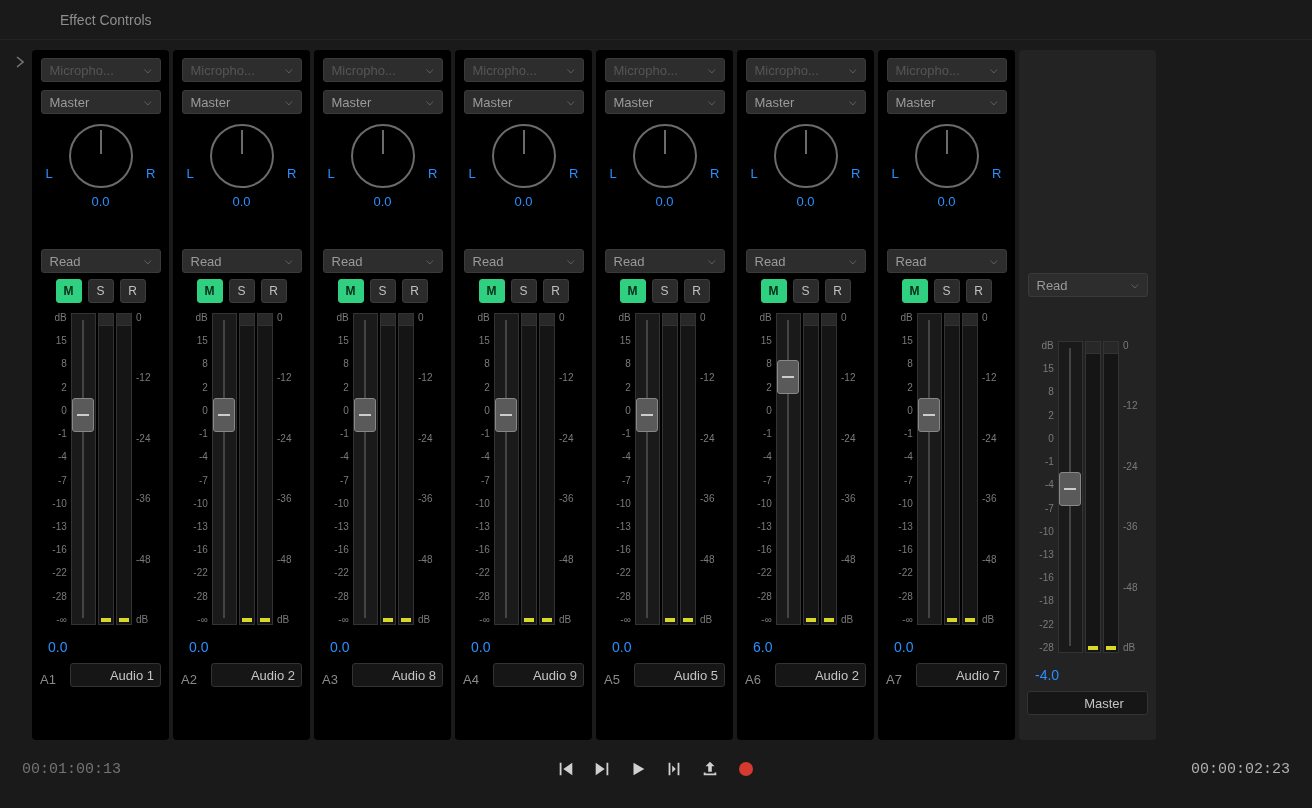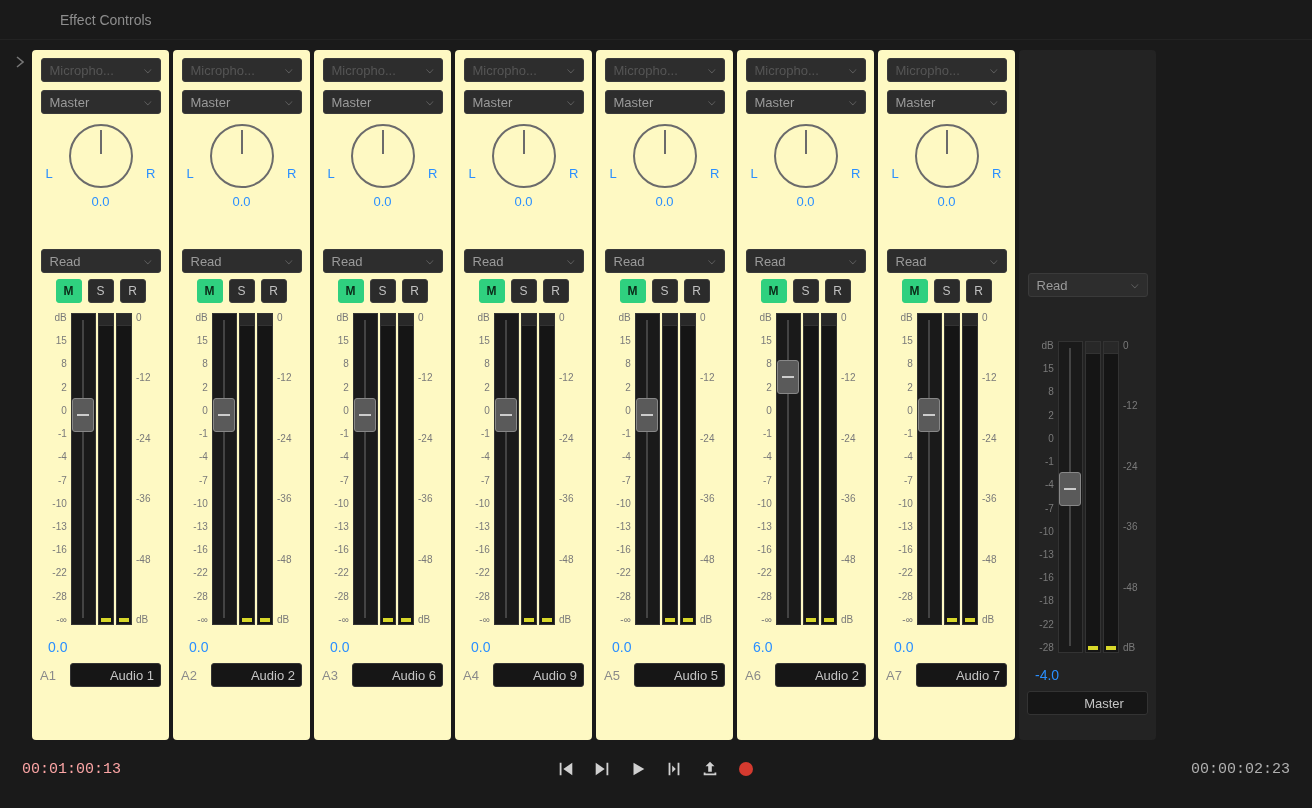--- a/index.html
+++ b/index.html
@@ -7,21 +7,21 @@
 .panel-header { display: flex; align-items: center; height: 40px; border-bottom: 1px solid #232323; padding: 0 20px; }
 .tab { display: flex; align-items: center; gap: 10px; padding: 0 8px; height: 100%; cursor: pointer; }
 .tab.active { color: #d0d0d0; border-bottom: 2px solid #2a6bd4; }
 .tab-title { font-size: 14px; }
 .menu-icon { display: flex; flex-direction: column; gap: 3px; }
 .menu-icon span { display:block; width:14px; height:1px; background:#a0a0a0; }
 .effect-tab { margin-left: 40px; color: #8e8e8e; font-size: 14px; }
 .mixer-body { display: flex; padding: 10px 16px 0 16px; height: 700px; }
 .expand-handle { width: 16px; display:flex; align-items:flex-start; padding-top:6px; color:#777; cursor:pointer; }
 .channels { display: flex; gap: 4px; }
-.channel { width: 137px; background: #fef9c3; border-radius: 4px; padding: 8px 8px 10px 8px; display:flex; flex-direction:column; align-items:center; }
+.channel { width: 137px; background: #000000; border-radius: 4px; padding: 8px 8px 10px 8px; display:flex; flex-direction:column; align-items:center; }
 .channel.master { background: #232323; }
 .dropdown { width: 120px; height: 24px; background: #2d2d2d; border:1px solid #3a3a3a; border-radius:3px; display:flex; align-items:center; justify-content:space-between; padding:0 8px; color:#9a9a9a; font-size:13px; cursor:pointer; }
 .dropdown.disabled { color: #555; }
 .chev { font-size:10px; color:#777; }
 .pan-knob-wrap { margin-top:10px; display:flex; flex-direction:column; align-items:center; }
 .pan-lr { width:110px; display:flex; justify-content:space-between; color:#2a8fff; font-size:13px; }
 .pan-knob { width:64px; height:64px; border:2px solid #6b6b6b; border-radius:50%; position:relative; }
 .pan-knob::after { content:""; position:absolute; left:50%; top:4px; width:2px; height:24px; background:#6b6b6b; transform:translateX(-50%); }
 .pan-val { color:#2a8fff; margin-top:6px; font-size:13px; }
 .spacer { height: 40px; }
@@ -34,26 +34,26 @@
 .fader-track { width:28px; background:#1a1a1a; border:1px solid #333; position:relative; display:flex; justify-content:center; }
 .fader-line { position:absolute; left:50%; top:6px; bottom:6px; width:2px; background:#444; transform:translateX(-50%); }
 .fader-thumb { position:absolute; width:22px; height:34px; background:#5a5a5a; border:1px solid #888; border-radius:3px; left:50%; transform:translateX(-50%); cursor:grab; display:flex; align-items:center; justify-content:center; }
 .fader-thumb::after { content:""; width:12px; height:2px; background:#ccc; }
 .meter-wrap { display:flex; }
 .meter { width:16px; background:#151515; border:1px solid #333; margin-left:2px; position:relative; }
 .meter-top { position:absolute; top:0; left:0; right:0; height:12px; background:#282828; border-bottom:1px solid #333; }
 .meter-sig { position:absolute; bottom:2px; left:2px; right:2px; height:4px; background:#d8d82a; }
 .scale-right { width:32px; display:flex; flex-direction:column; justify-content:space-between; align-items:flex-start; padding-left:4px; font-size:10px; color:#7a7a7a; }
 .vol-value { color:#2a8fff; font-size:14px; margin-top:14px; align-self:flex-start; padding-left:8px; }
-.track-footer { display:flex; align-items:center; gap:8px; margin-top:8px; width:100%; }
+.track-footer { display:flex; align-items:flex-end; gap:8px; margin-top:8px; width:100%; }
 .track-id { color:#8a8a8a; font-size:13px; width:22px; }
 .track-name { flex:1; height:24px; background:#161616; border:1px solid #333; border-radius:3px; display:flex; align-items:center; justify-content:center; color:#c5c5c5; font-size:13px;padding-left:33px; }
 .track-name.master { width:100%; }
 .transport { display:flex; align-items:center; justify-content:space-between; padding:10px 22px 0 22px; height:48px; }
-.tc { color:#fca5a5; font-size:15px; font-family: "Courier New", monospace; }
+.tc { color:#737373; font-size:15px; font-family: "Courier New", monospace; }
 .tc.right { color:#b0b0b0; }
 .tbtn-row { display:flex; gap:14px; align-items:center; }
 .tbtn { width:22px; height:22px; display:flex; align-items:center; justify-content:center; color:#ccc; cursor:pointer; }
 .tbtn svg { width:18px; height:18px; fill:#d0d0d0; }
 .rec-dot { width:14px; height:14px; border-radius:50%; background:#d43a2f; }
 .master-spacer-top { height: 215px; }
 </style>
 </head>
 <body>
 
@@ -286,21 +286,21 @@
             <span>-12</span>
             <span>-24</span>
             <span>-36</span>
             <span>-48</span>
             <span>dB</span>
           </div>
   </div>
     <div class="vol-value">0.0</div>
     <div class="track-footer">
       <div class="track-id">A3</div>
-      <div class="track-name">Audio 6</div>
+      <div class="track-name">Audio 8</div>
     </div>
   </div>
       <div class="channel">
     <div class="dropdown disabled">
           <span>Micropho...</span>
           <span class="chev">⌵</span>
         </div>
     <div style="height:8px"></div>
     <div class="dropdown">
           <span>Master</span>

